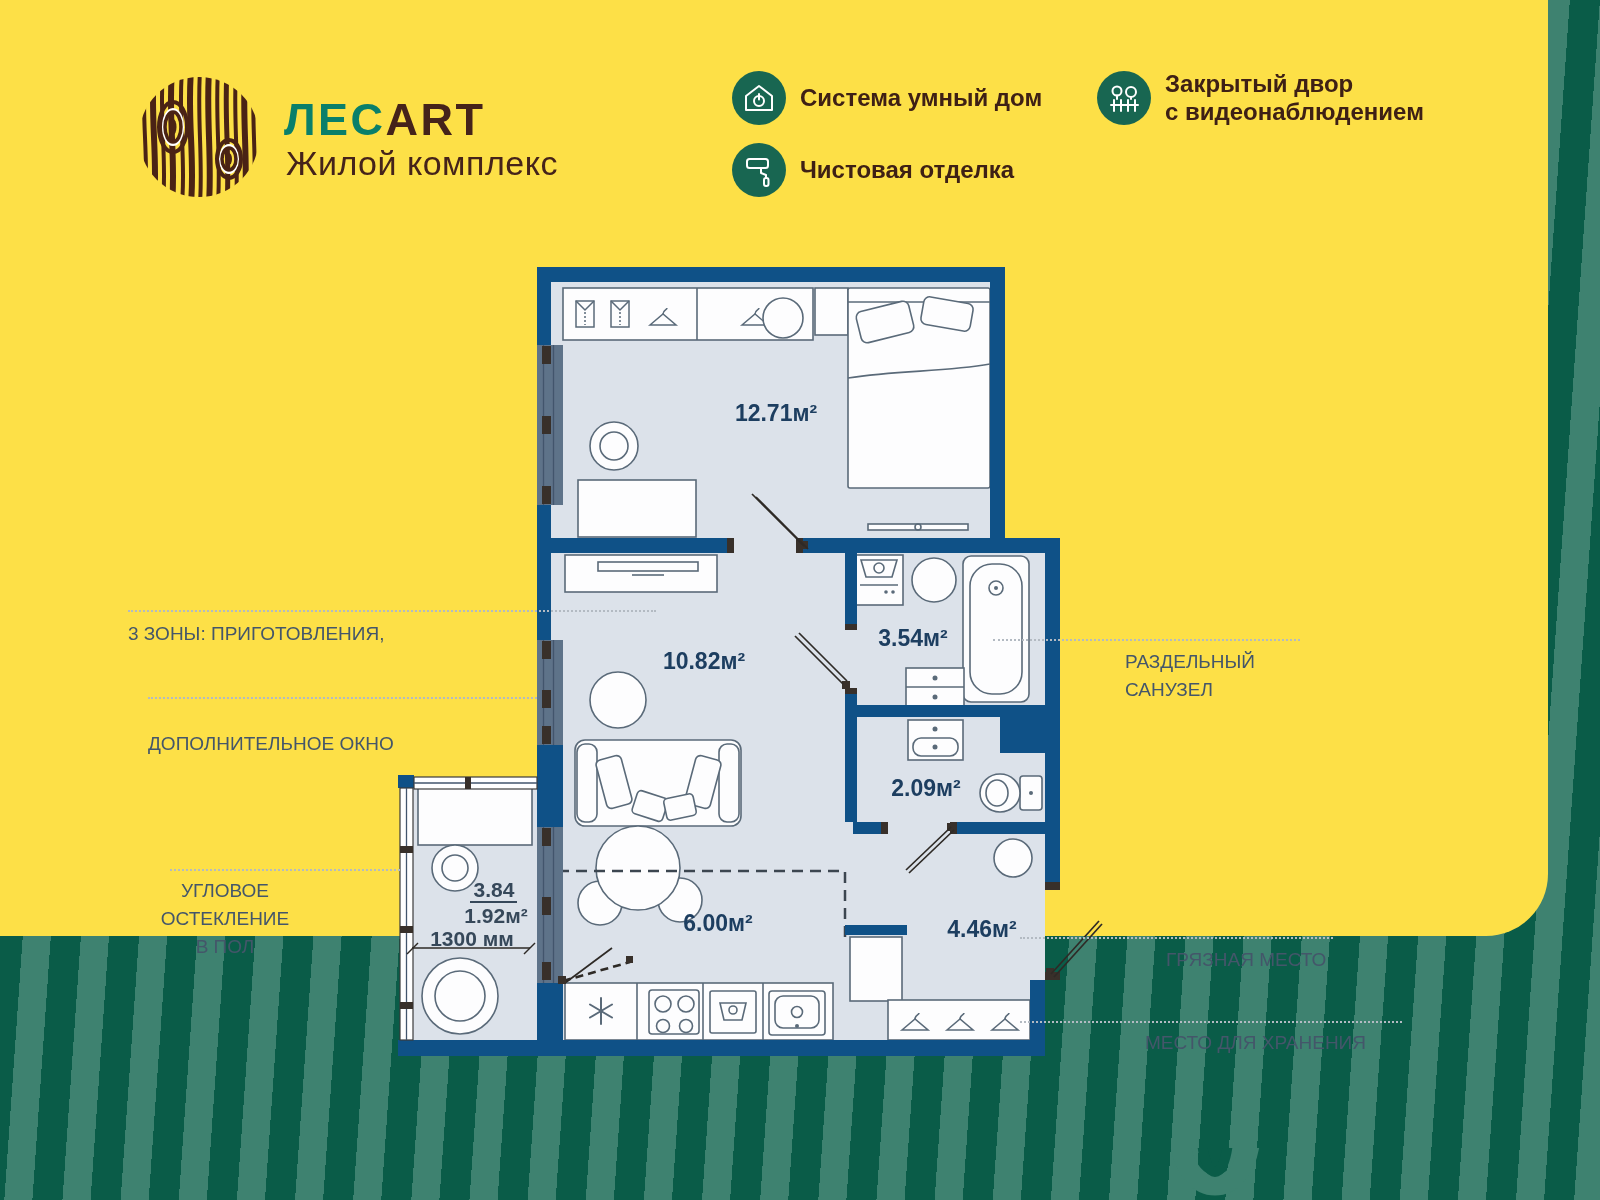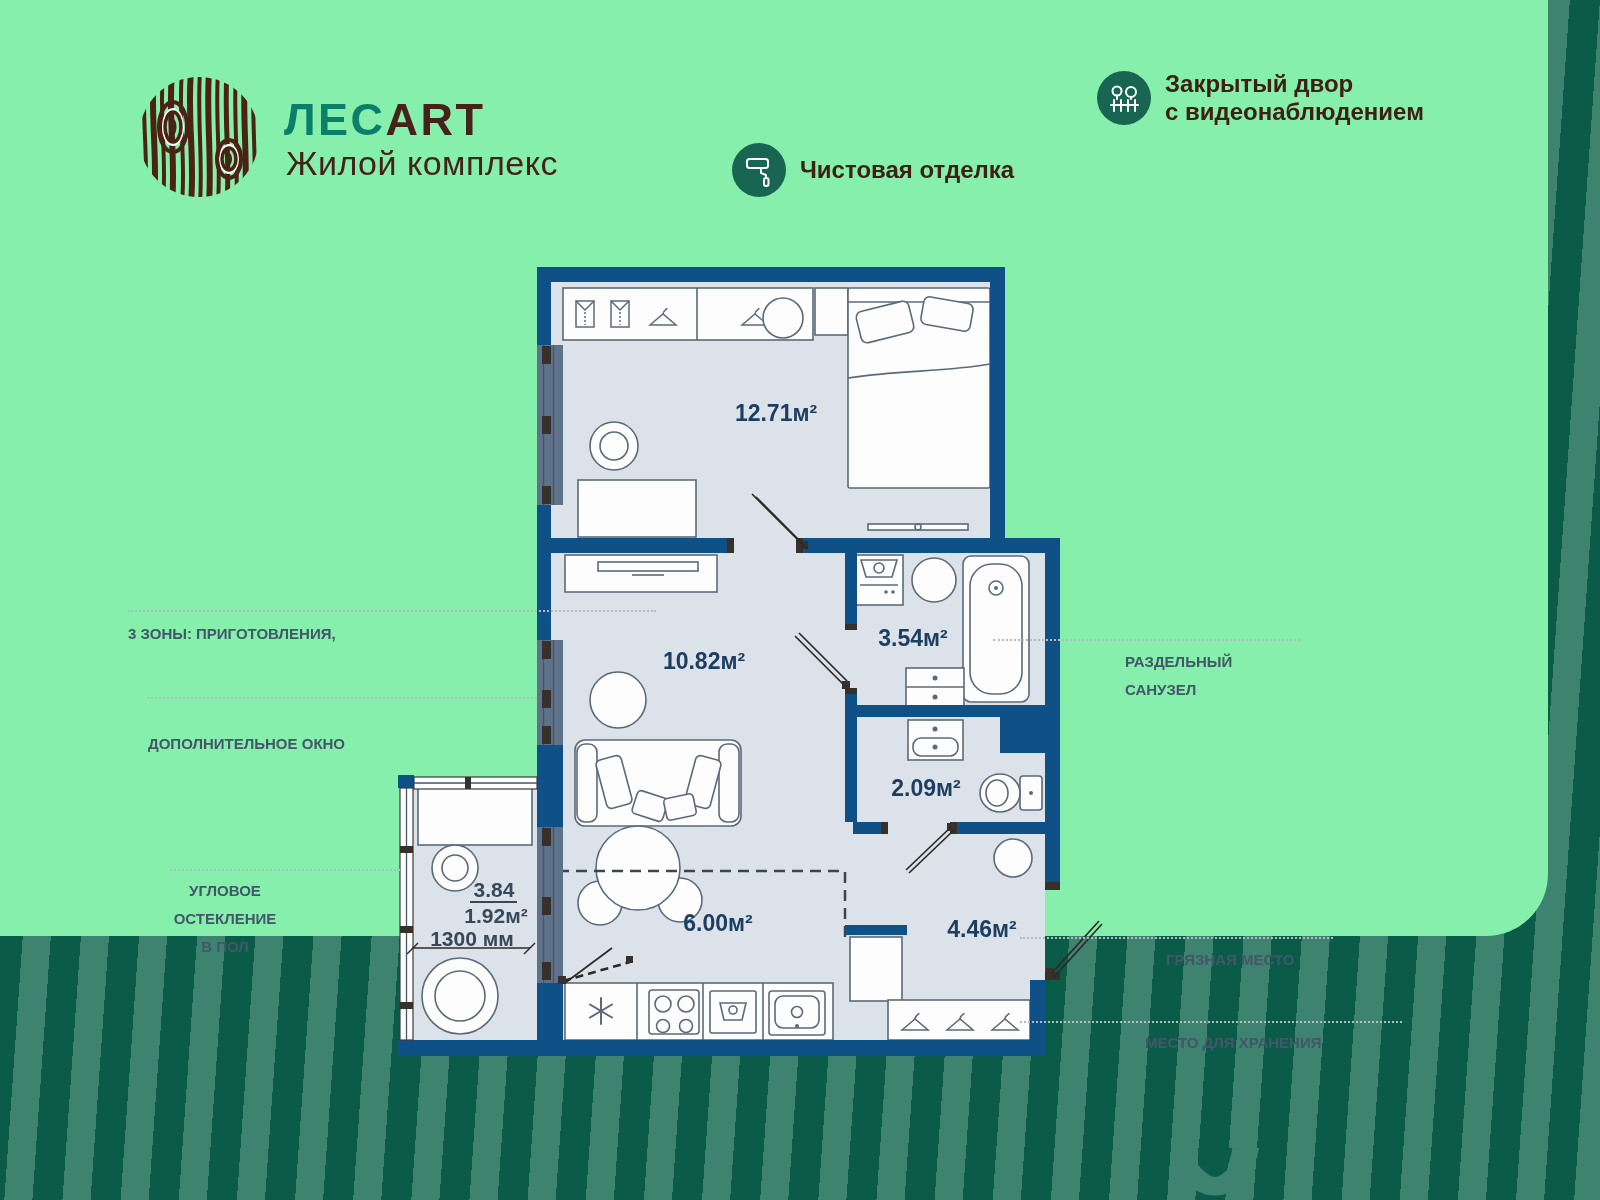--- a/index.html
+++ b/index.html
@@ -1,21 +1,21 @@
 <!DOCTYPE html>
 <html><head>
 <meta charset="utf-8">
 <style>
   html,body{margin:0;padding:0}
   body{
     position:relative;width:1600px;height:1200px;overflow:hidden;
     font-family:"Liberation Sans","DejaVu Sans",sans-serif;
     background:repeating-linear-gradient(94deg,#0a5c48 0 30px,#3e8270 30px 58px);
   }
-  .card{position:absolute;left:0;top:0;width:1548px;height:936px;background:#86efac;border-bottom-right-radius:62px}
+  .card{position:absolute;left:0;top:0;width:1548px;height:936px;background:#fde047;border-bottom-right-radius:62px}
   
   .logo-wrap{position:absolute;left:137px;top:75px;width:124px;height:124px}
   .brand-name{position:absolute;left:284px;top:94px;font-size:45px;font-weight:bold;letter-spacing:2.5px}
   .brand-name .teal{color:#0a7f6a}
   .brand-name .brown{color:#45231a}
   .brand-sub{position:absolute;left:286px;top:144px;font-size:34px;color:#45231a;letter-spacing:.5px}
   .feature{position:absolute;display:flex;align-items:center;gap:14px}
   .ficon{width:54px;height:54px;border-radius:50%;background:#186651;flex:none;display:flex;align-items:center;justify-content:center}
   .flabel{font-size:24px;font-weight:bold;color:#3e2015;line-height:28px;white-space:nowrap}
   
@@ -25,21 +25,21 @@
   .plan .f{fill:#fdfdfe;stroke:#5a6a79;stroke-width:1.6}
   .plan .fn{fill:none;stroke:#5a6a79;stroke-width:1.6}
   .plan .door{stroke:#2e2a26;stroke-width:1.7;fill:none}
   .plan .glz{fill:#5e7389}
   .plan .gln{stroke:#42556c;stroke-width:1.3}
   .plan .wb{fill:#ffffff;stroke:#3b3b3b;stroke-width:1.2}
   .plan text{font-family:"Liberation Sans","DejaVu Sans",sans-serif}
   .plan .area{font-weight:bold;font-size:23px;fill:#1d3e60;text-anchor:middle}
   .plan .bal{font-weight:bold;font-size:21px;fill:#36485a;text-anchor:middle}
   
-  .callout{position:absolute;font-weight:bold;color:#44566a;font-size:15px;line-height:28px;white-space:nowrap}
+  .callout{position:absolute;font-weight:normal;color:#44566a;font-size:19px;line-height:28px;white-space:nowrap}
   .leader{position:absolute;border-top:2px dotted #b3bac2;height:0}
   .ralign{text-align:center}
 </style>
 </head>
 <body>
 
 <div class="card">
 
   <div class="logo-wrap">
     <svg width="124" height="124" viewBox="0 0 124 124">
@@ -71,20 +71,30 @@
           <ellipse cx="92" cy="84" rx="8" ry="13" stroke-width="4" stroke="#ffffff"></ellipse>
           <ellipse cx="92" cy="84" rx="7" ry="11" stroke-width="3.5"></ellipse>
           <ellipse cx="92" cy="84" rx="12" ry="19" stroke-width="4"></ellipse>
         </g>
       </g>
     </svg>
   </div>
   <div class="brand-name"><span class="teal">ЛЕС</span><span class="brown">ART</span></div>
   <div class="brand-sub">Жилой комплекс</div>
 
+  <div class="feature" style="left:732px;top:71px">
+    <div class="ficon">
+      <svg width="36" height="36" viewBox="-18 -18 36 36" fill="none" stroke="#ffffff" stroke-width="2" stroke-linejoin="round" stroke-linecap="round">
+        <path d="M0,-12 L13,-2 L13,12 L-13,12 L-13,-2 Z"></path>
+        <circle cx="0" cy="3" r="5"></circle>
+        <line x1="0" y1="-4" x2="0" y2="1.5"></line>
+      </svg>
+    </div>
+    <div class="flabel">Система умный дом</div>
+  </div>
 
   <div class="feature" style="left:1097px;top:70px">
     <div class="ficon">
       <svg width="36" height="36" viewBox="-18 -18 36 36" fill="none" stroke="#ffffff" stroke-width="2" stroke-linecap="round">
         <line x1="-10" y1="2" x2="-10" y2="13"></line>
         <line x1="-3" y1="2" x2="-3" y2="13"></line>
         <line x1="4" y1="2" x2="4" y2="13"></line>
         <line x1="11" y1="2" x2="11" y2="13"></line>
         <line x1="-13" y1="7" x2="14" y2="7"></line>
         <circle cx="-7" cy="-7" r="4.5"></circle>

